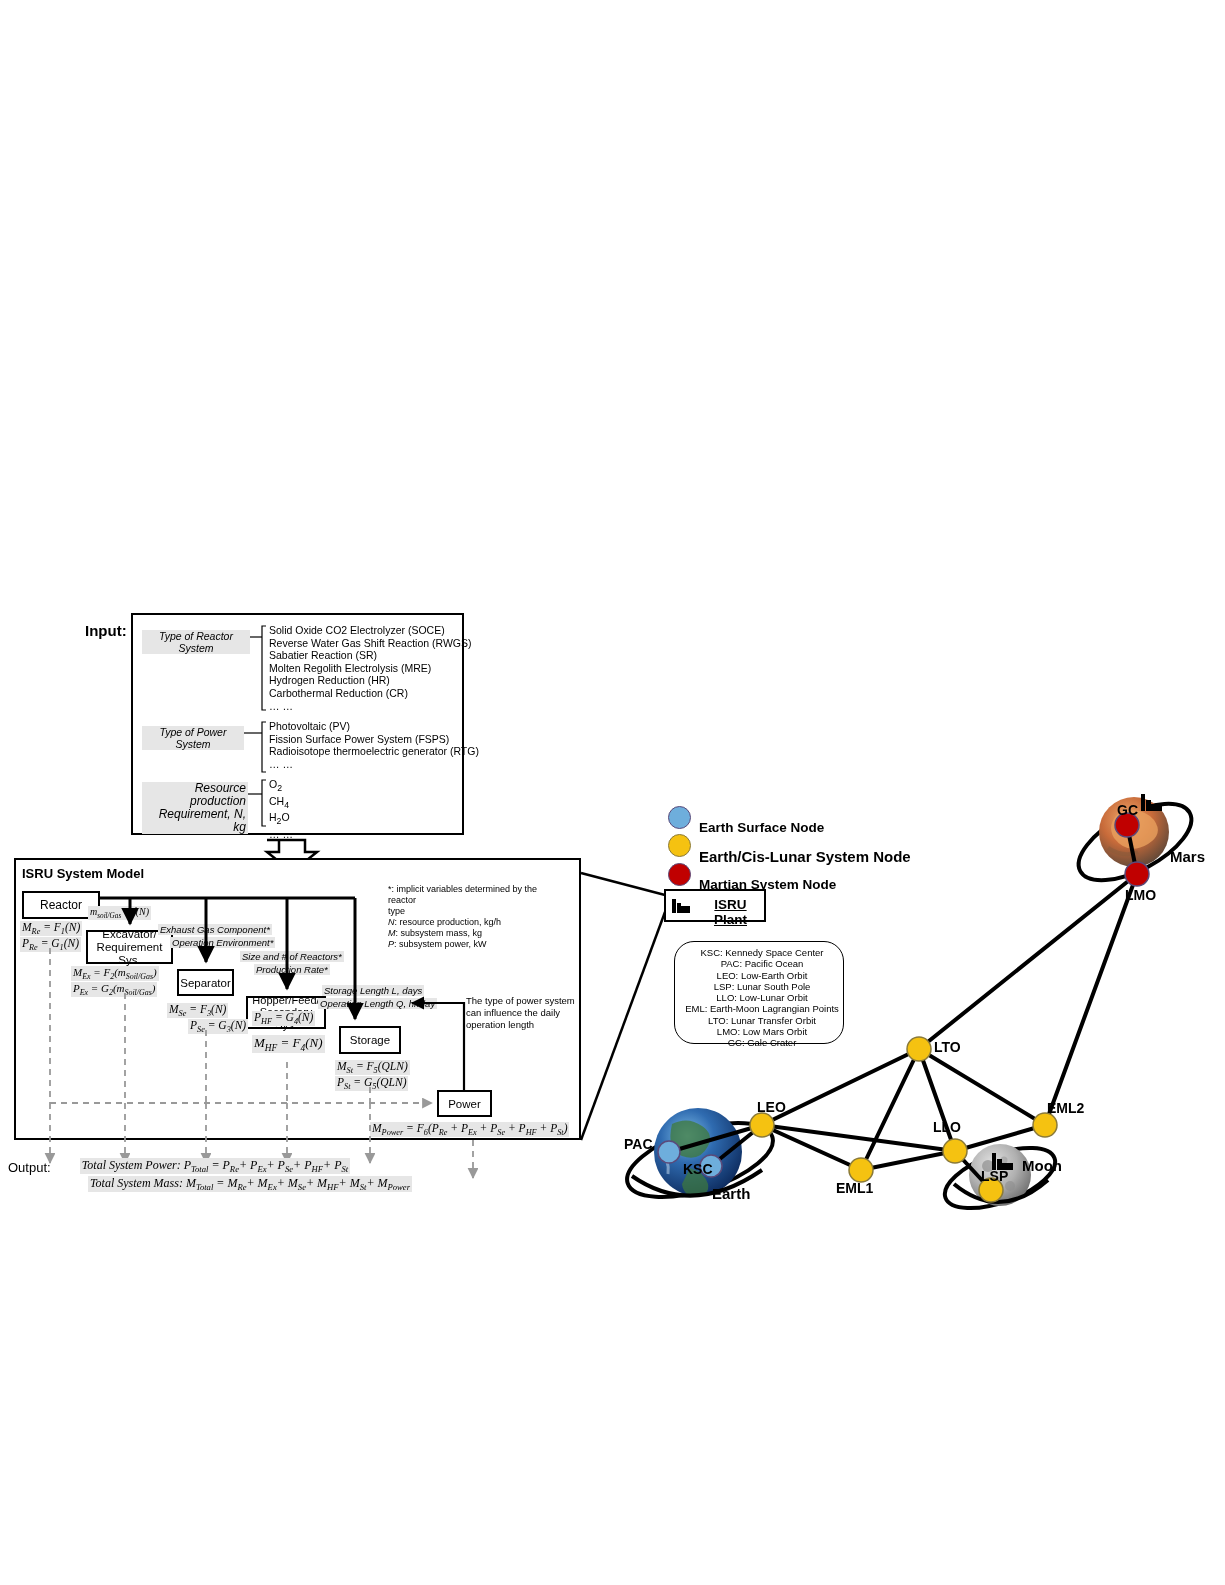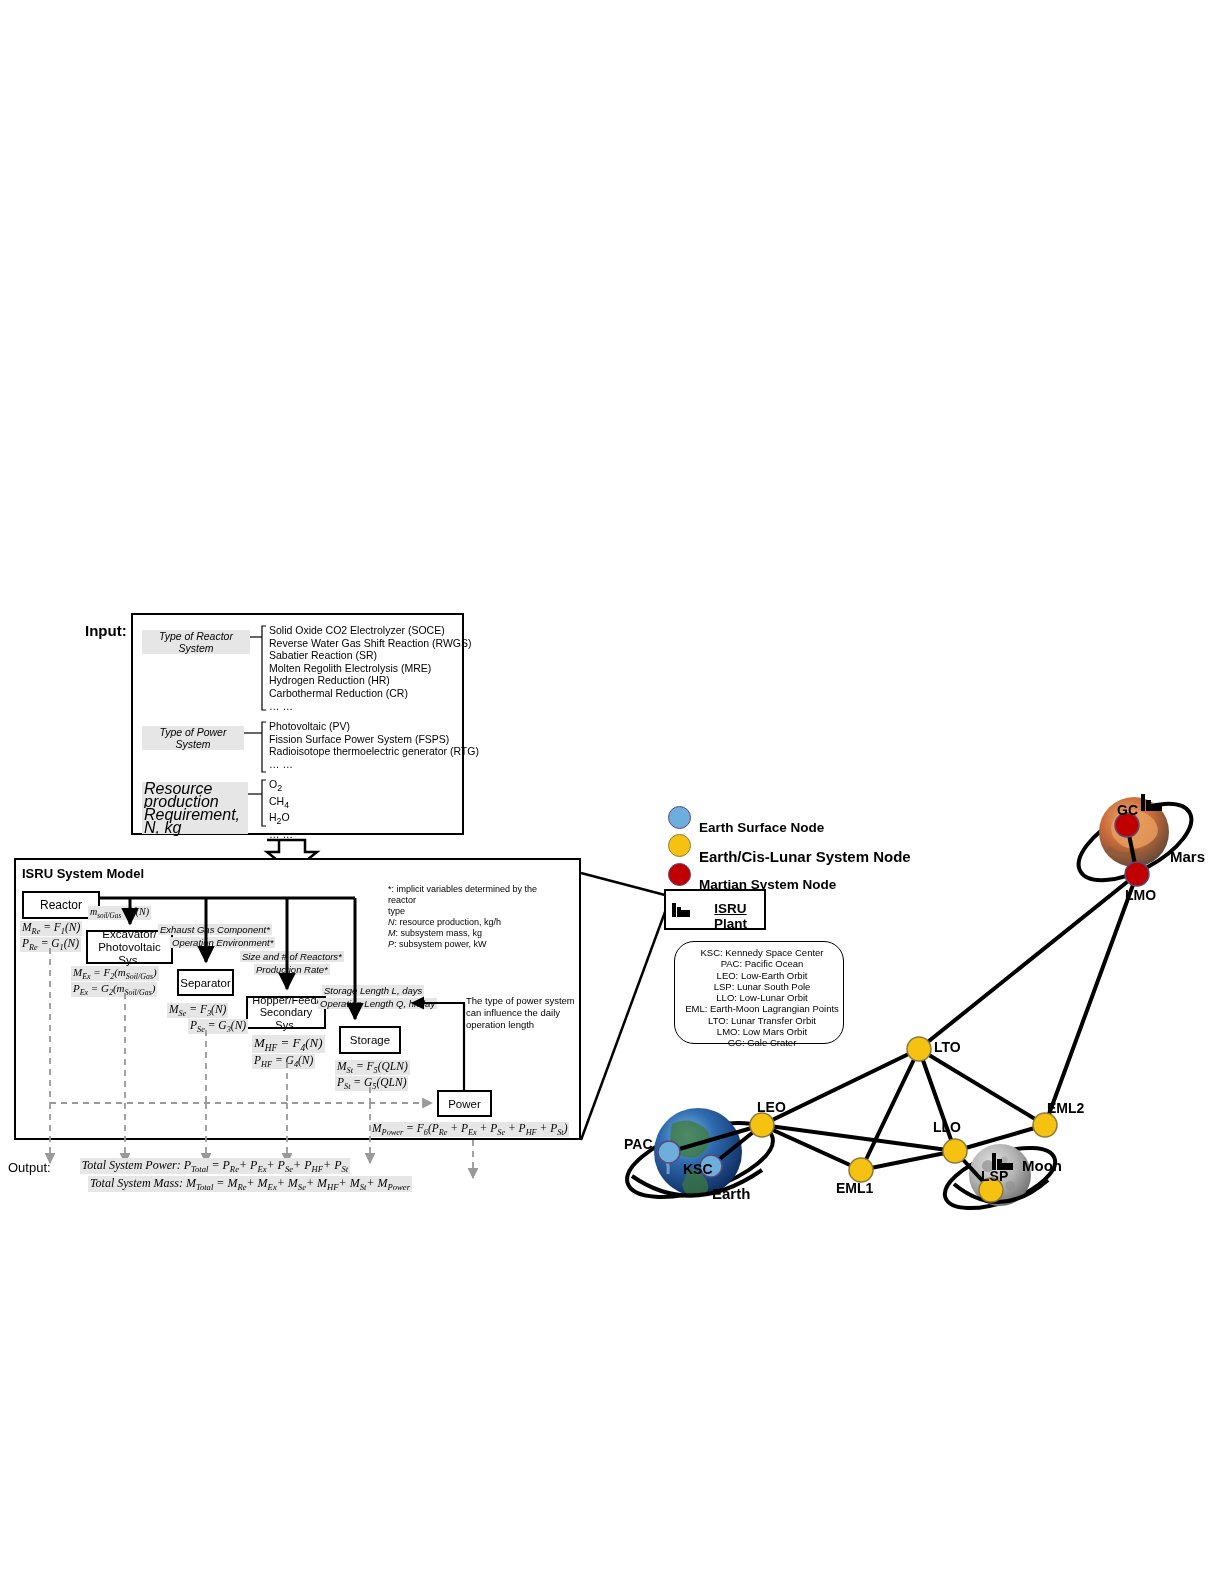--- a/index.html
+++ b/index.html
@@ -53,21 +53,21 @@
 <div class="abs" style="left:142px;top:726px;width:102px;text-align:center;font-size:10.5px;">
   <span class="hl ital">Type of Power System</span>
 </div>
 <div class="abs" style="left:269px;top:720px;font-size:10.5px;line-height:12.6px;">
   <div>Photovoltaic (PV)</div>
   <div>Fission Surface Power System (FSPS)</div>
   <div>Radioisotope thermoelectric generator (RTG)</div>
   <div>… …</div>
 </div>
 
-<div class="abs" style="left:142px;top:782px;width:106px;text-align:left;font-size:16px;line-height:13px;">
+<div class="abs" style="left:142px;top:782px;width:106px;text-align:right;font-size:12px;line-height:13px;">
   <span class="hl ital">Resource production</span><br>
   <span class="hl ital">Requirement, N, kg</span>
 </div>
 <div class="abs" style="left:269px;top:778px;font-size:10.5px;line-height:12.6px;">
   <div>O<sub>2</sub></div>
   <div>CH<sub>4</sub></div>
   <div>H<sub>2</sub>O</div>
   <div>… …</div>
 </div>
 
@@ -80,21 +80,21 @@
 
 <svg width="1225" height="1585" style="pointer-events:none">
   <line x1="581" y1="873" x2="665" y2="895" stroke="#000" stroke-width="2.5"></line>
   <line x1="581" y1="1140" x2="665" y2="912" stroke="#000" stroke-width="2.5"></line>
 </svg>
 
 <div class="abs box" style="left:22px;top:891px;width:78px;height:28px;font-size:12px;">Reactor</div>
 
 <div class="abs box" style="left:86px;top:930px;width:87px;height:34px;font-size:11.5px;flex-direction:column;line-height:13px;">
   <span>Excavator/</span>
-  <span>Photovoltaic Sys.</span>
+  <span>Requirement Sys.</span>
 </div>
 
 <div class="abs box" style="left:177px;top:969px;width:57px;height:27px;font-size:11.5px;">Separator</div>
 
 <div class="abs box" style="left:246px;top:996px;width:80px;height:33px;font-size:11px;flex-direction:column;line-height:12.5px;">
   <span>Hopper/Feed/</span>
   <span>Secondary Sys.</span>
 </div>
 
 <div class="abs box" style="left:339px;top:1026px;width:62px;height:28px;font-size:11.5px;">Storage</div>
@@ -114,21 +114,21 @@
 <div class="abs" style="left:71px;top:982px;font-size:11px;">
   <span class="hl eq">P<sub>Ex</sub> = G<sub>2</sub>(m<sub>Soil/Gas</sub>)</span></div>
 
 <div class="abs" style="left:167px;top:1003px;font-size:11.5px;">
   <span class="hl eq">M<sub>Se</sub> = F<sub>3</sub>(N)</span></div>
 <div class="abs" style="left:167px;top:1019px;font-size:11.5px;padding-left:21px;">
   <span class="hl eq">P<sub>Se</sub> = G<sub>3</sub>(N)</span></div>
 
 <div class="abs" style="left:252px;top:1035px;font-size:13px;">
   <span class="hl eq">M<sub>HF</sub> = F<sub>4</sub>(N)</span></div>
-<div class="abs" style="left:252px;top:1054px;font-size:11.5px;">
+<div class="abs" style="left:252px;top:1011px;font-size:11.5px;">
   <span class="hl eq">P<sub>HF</sub> = G<sub>4</sub>(N)</span></div>
 
 <div class="abs" style="left:335px;top:1060px;font-size:11.5px;">
   <span class="hl eq">M<sub>St</sub> = F<sub>5</sub>(QLN)</span></div>
 <div class="abs" style="left:335px;top:1076px;font-size:11.5px;">
   <span class="hl eq">P<sub>St</sub> = G<sub>5</sub>(QLN)</span></div>
 
 <div class="abs" style="left:370px;top:1122px;font-size:11.5px;">
   <span class="hl eq">M<sub>Power</sub> = F<sub>6</sub>(P<sub>Re</sub> + P<sub>Ex</sub> + P<sub>Se</sub> + P<sub>HF</sub> + P<sub>St</sub>)</span></div>
 
@@ -215,21 +215,21 @@
 </div>
 <div class="abs" style="left:668px;top:833px;">
   <span class="abs" style="left:0;top:1px;width:21px;height:21px;border-radius:50%;background:#F5C211;border:1.5px solid #8a7a3a;"></span>
   <span class="abs bold" style="left:31px;top:3px;font-size:15px;white-space:nowrap;">Earth/Cis-Lunar System Node</span>
 </div>
 <div class="abs" style="left:668px;top:862px;">
   <span class="abs" style="left:0;top:1px;width:21px;height:21px;border-radius:50%;background:#C00000;border:1.5px solid #5a4a7a;"></span>
   <span class="abs bold" style="left:31px;top:3px;font-size:13.5px;white-space:nowrap;">Martian System Node</span>
 </div>
 
-<div class="abs box" style="left:664px;top:889px;width:102px;height:41px;justify-content:flex-start;padding-left:5px;text-decoration:underline;">
+<div class="abs box" style="left:664px;top:889px;width:102px;height:33px;justify-content:flex-start;padding-left:5px;text-decoration:underline;">
   <svg width="20" height="16" style="position:relative;">
     <rect x="1" y="1" width="4" height="14" fill="#000"></rect>
     <rect x="6" y="5" width="4" height="10" fill="#000"></rect>
     <rect x="10" y="8" width="9" height="7" fill="#000"></rect>
   </svg>
   <span class="bold" style="font-size:13.5px;margin-left:6px;">ISRU Plant</span>
 </div>
 
 <div class="abs box thin" style="left:674px;top:941px;width:170px;height:103px;display:block;padding:5px 0 0 6px;font-size:9.5px;line-height:11.3px;border-radius:20px;">
   <div>KSC: Kennedy Space Center</div>

